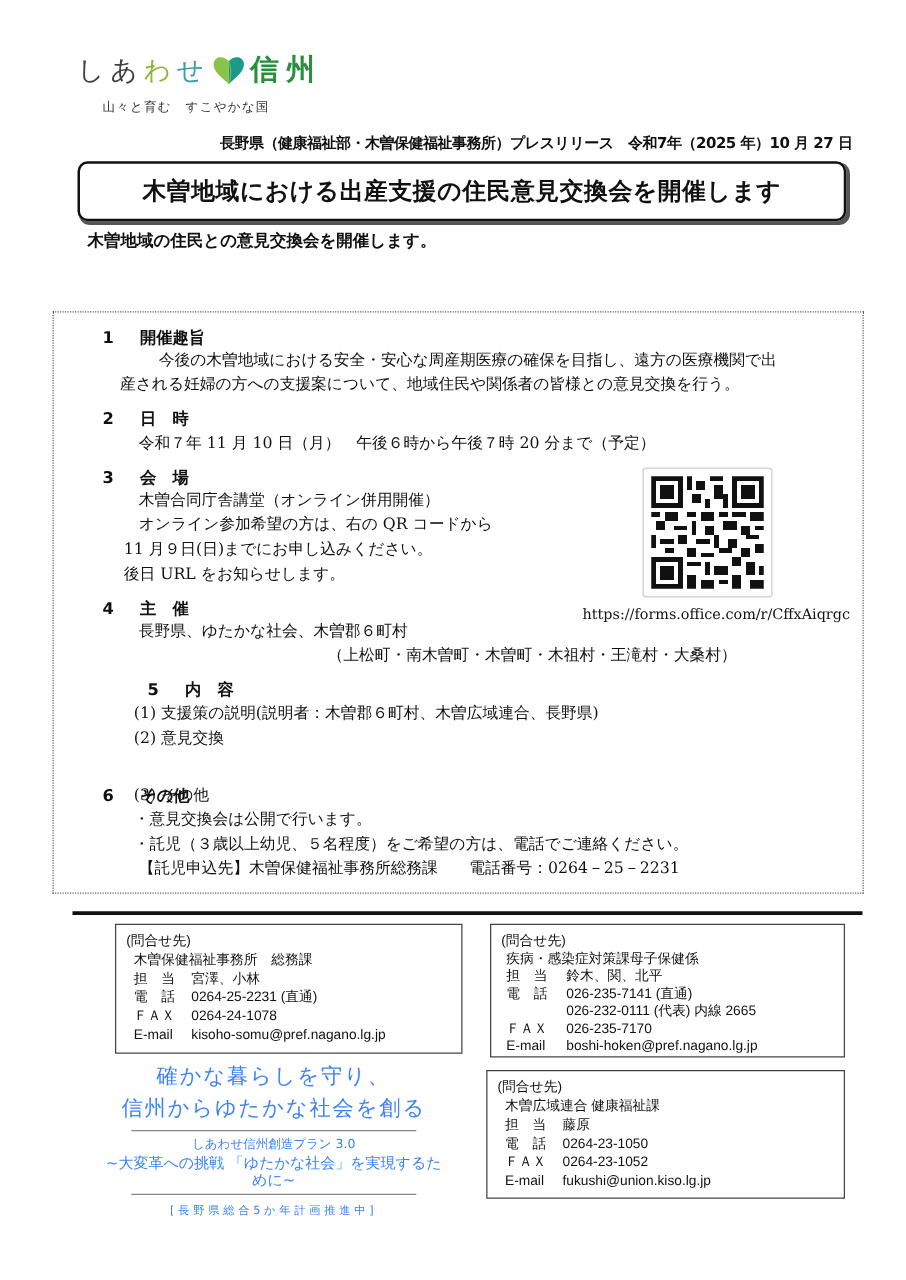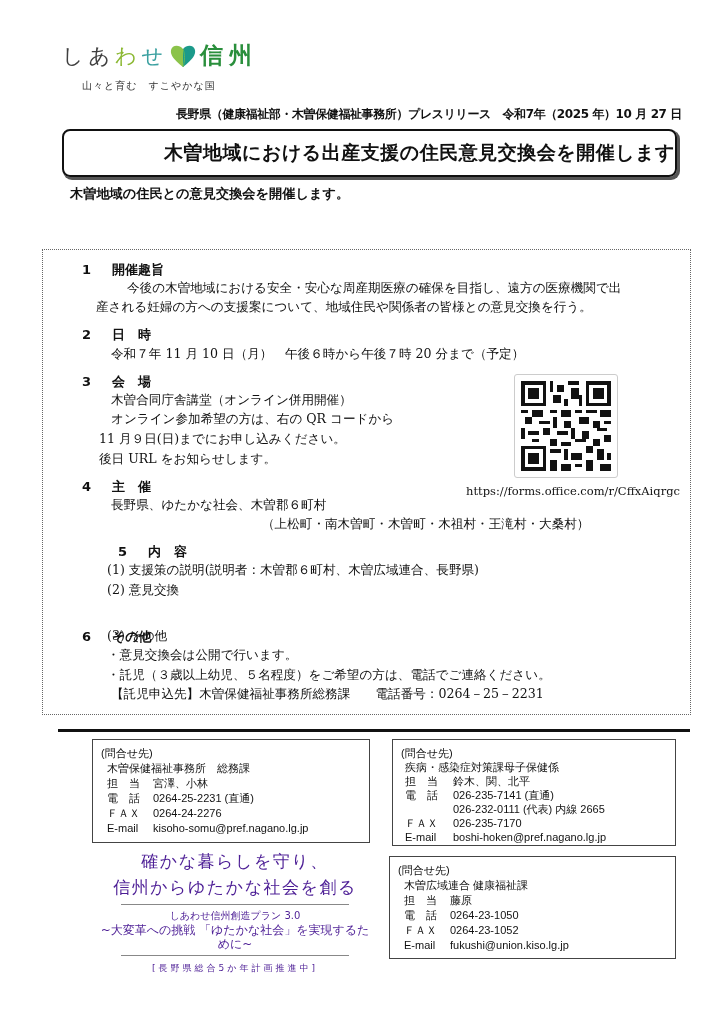--- a/index.html
+++ b/index.html
@@ -11,21 +11,21 @@
   .logo { left:62px; top:40px; font-size:21px; letter-spacing:5px; font-family:"DejaVu Sans", sans-serif; display:flex; align-items:center; }
   .logo .c1 { color:#404040; }
   .logo .c2 { color:#8bb832; }
   .logo .c3 { color:#3aa0a0; }
   .logo .heart { width:26px; height:24px; margin:0 4px 0 2px; }
   .logo .c4 { color:#2a8f3c; font-weight:bold; letter-spacing:6px; font-size:23px; }
   .tagline { left:82px; top:79px; font-size:10px; letter-spacing:1px; color:#333; }
 
   .press { left:176px; top:106px; font-size:12px; font-weight:bold; font-family:"DejaVu Sans", sans-serif; white-space:nowrap; letter-spacing:-0.4px; }
 
-  .titlebox { left:62px; top:129px; width:611px; height:44px; border:2px solid #111; border-radius:8px; box-shadow:2px 2px 0 1px #555; display:flex; align-items:center; justify-content:flex-end; }
+  .titlebox { left:62px; top:129px; width:611px; height:44px; border:2px solid #111; border-radius:8px; box-shadow:2px 2px 0 1px #555; display:flex; align-items:center; justify-content:center; }
   .titlebox span { font-family:"DejaVu Sans", sans-serif; font-weight:bold; font-size:19px; letter-spacing:0.5px; }
 
   .lead { left:70px; top:184px; width:610px; font-family:"DejaVu Sans", sans-serif; font-weight:bold; font-size:13.2px; line-height:20px; }
   .lead p { margin:0; }
   .lead .indent { text-indent:18px; }
 
   .mainbox { left:42px; top:249px; width:647px; height:464px; border:1px dotted #666; }
 
   .sec-head { font-family:"DejaVu Sans", sans-serif; font-weight:bold; font-size:13px; }
   .sec-head .num { display:inline-block; width:30px; }
@@ -34,21 +34,21 @@
   .qr { left:514px; top:374px; width:102px; height:102px; border:1px solid #ccc; border-radius:3px; background:#fff; }
   .qrurl { left:466px; top:484px; font-size:11.5px; white-space:nowrap; }
 
   .rule { left:58px; top:729px; width:632px; height:3px; background:#111; }
 
   .cbox { border:1px solid #444; font-size:11px; line-height:15px; padding:6px 8px; box-sizing:border-box; font-family:Liberation Sans, sans-serif; }
   .cbox .row { display:flex; white-space:nowrap; }
   .cbox .lab { width:46px; flex:none; }
   .cbox .lab2 { width:48px; flex:none; }
 
-  .slogan { left:100px; top:848px; width:270px; text-align:center; color:#4c1d95; font-family:"DejaVu Sans", sans-serif; }
+  .slogan { left:84px; top:848px; width:270px; text-align:center; color:#3b82f6; font-family:"DejaVu Sans", sans-serif; }
   .slogan .s1 { font-size:17px; letter-spacing:1.5px; line-height:26px; }
   .slogan .hr { width:228px; height:1px; background:#888; margin:4px auto; }
   .slogan .s3 { font-size:10px; line-height:14px; }
   .slogan .s5 { font-size:9px; letter-spacing:3px; margin-top:6px; }
 </style>
 </head>
 <body>
 
 <div class="abs logo">
   <span class="c1">しあ</span>
@@ -184,21 +184,21 @@
   <div class="row" style="padding-left:6px">
       <span class="lab">担　当</span>
       <span>宮澤、小林</span>
     </div>
   <div class="row" style="padding-left:6px">
       <span class="lab">電　話</span>
       <span>0264-25-2231 (直通)</span>
     </div>
   <div class="row" style="padding-left:6px">
       <span class="lab">ＦＡＸ</span>
-      <span>0264-24-2276</span>
+      <span>0264-24-1078</span>
     </div>
   <div class="row" style="padding-left:6px">
       <span class="lab">E-mail</span>
       <span>kisoho-somu@pref.nagano.lg.jp</span>
     </div>
 </div>
 
 <div class="abs cbox" style="left:392px; top:739px; width:284px; height:107px; line-height:14px;">
   <div>(問合せ先)</div>
   <div style="padding-left:4px">疾病・感染症対策課母子保健係</div>

